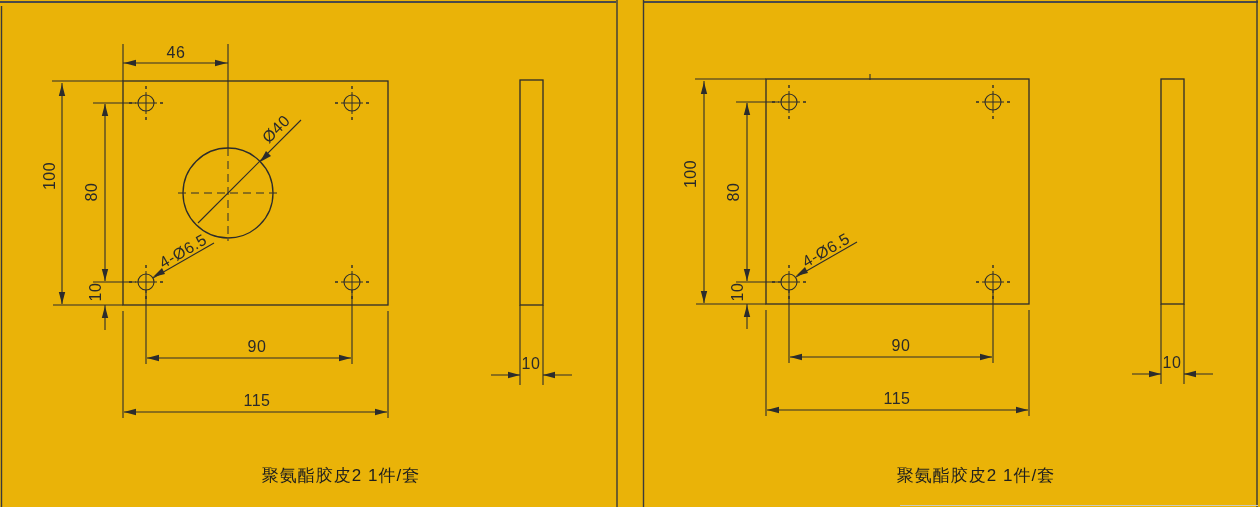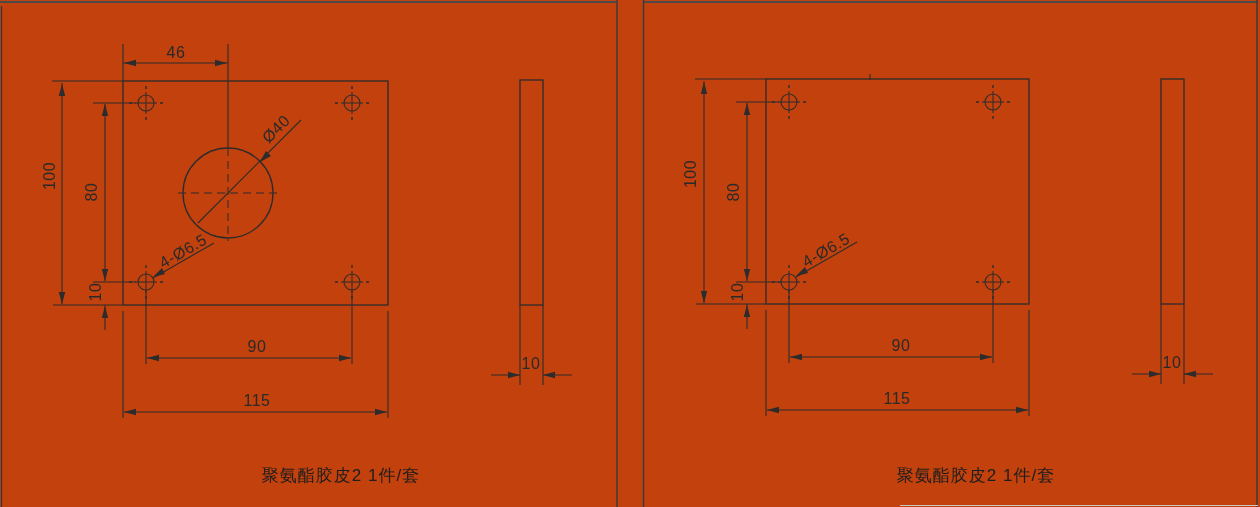--- a/index.html
+++ b/index.html
@@ -1,17 +1,17 @@
 <!DOCTYPE html>
 <html><head>
 <meta charset="utf-8">
 <style>
   html,body{margin:0;padding:0;background:#e8e8e6;}
   .sheet{
-    position:relative;width:1260px;height:507px;background:#c2410c;
+    position:relative;width:1260px;height:507px;background:#eab308;
     font-family:"Liberation Sans",sans-serif;overflow:hidden;
   }
   svg{position:absolute;left:0;top:0;}
   .ln{stroke:#2c2c2c;stroke-width:1.1;fill:none;stroke-linecap:butt;}
   .outline{stroke:#2c2c2c;stroke-width:1.3;fill:none;}
   .dash{stroke:#2c2c2c;stroke-width:1;fill:none;stroke-dasharray:8 5;}
   .arr{fill:#2c2c2c;stroke:none;}
   .dimtxt{font-family:"Liberation Sans",sans-serif;font-size:16px;fill:#2a2a2a;letter-spacing:.5px;}
   .captxt{font-family:"Liberation Sans",sans-serif;font-size:17px;fill:#1e1e1e;letter-spacing:1px;}
   .border{stroke:#4a4a4a;stroke-width:2.2;fill:none;}

